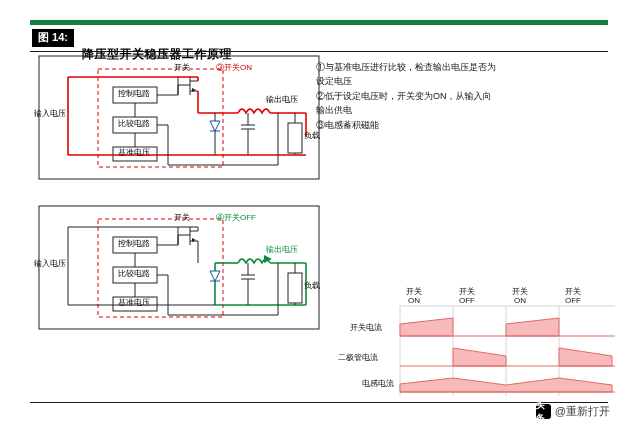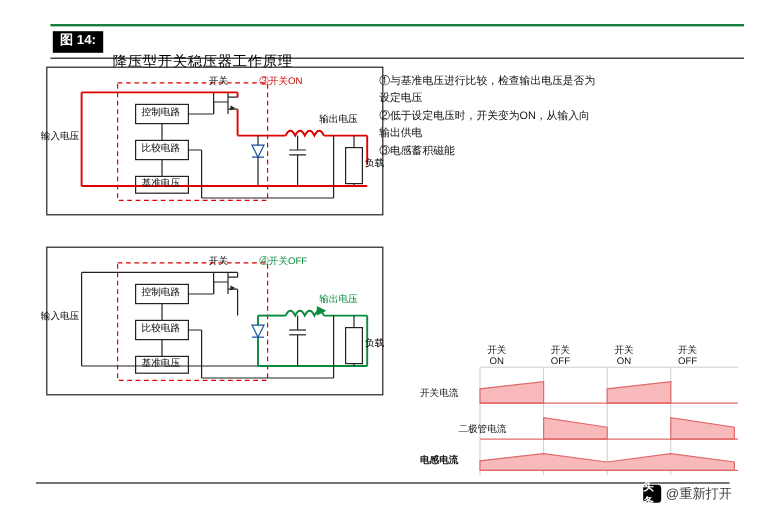--- a/index.html
+++ b/index.html
@@ -12,35 +12,35 @@
     overflow: hidden;
   }
   .page {
     position: absolute;
     left: 0; top: 0; width: 640px; height: 441px;
     background: #fff;
   }
   
   .title-bar {
     position: absolute;
-    left: 42px; top: 20px; width: 578px; height: 26px;
-    border-top: 2px solid #15803d;
+    left: 30px; top: 20px; width: 578px; height: 26px;
+    border-top: 5px solid #15803d;
     border-bottom: 1px solid #1a1a1a;
     display: flex;
     align-items: center;
   }
   .title-badge {
     background: #000; color: #fff;
     font-size: 11px; font-weight: bold;
     padding: 2px 6px;
     margin-left: 2px;
     line-height: 1.2;
   }
   .title-text {
-    font-size: 12px; font-weight: normal;
+    font-size: 12px; font-weight: bold;
     margin-left: 8px;
     letter-spacing: 0.5px;
     margin-top: 32px;
   }
   
   .footer-rule {
     position: absolute;
     left: 30px; top: 402px; width: 578px;
     border-top: 1px solid #1a1a1a;
   }
@@ -259,22 +259,22 @@
     <span class="chart-label" style="left:76px; top:-2px;">开关</span>
     <span class="chart-label" style="left:78px; top:8px;">ON</span>
     <span class="chart-label" style="left:129px; top:-2px;">开关</span>
     <span class="chart-label" style="left:129px; top:8px;">OFF</span>
     <span class="chart-label" style="left:182px; top:-2px;">开关</span>
     <span class="chart-label" style="left:184px; top:8px;">ON</span>
     <span class="chart-label" style="left:235px; top:-2px;">开关</span>
     <span class="chart-label" style="left:235px; top:8px;">OFF</span>
 
     <span class="chart-label" style="left:20px; top:34px;">开关电流</span>
-    <span class="chart-label" style="left:8px; top:64px;margin-left:44px;">二极管电流</span>
-    <span class="chart-label" style="left:20px; top:90px;font-weight:bold;">电感电流</span>
+    <span class="chart-label" style="left:8px; top:64px;">二极管电流</span>
+    <span class="chart-label" style="left:32px; top:90px;">电感电流</span>
   </div>
 
   <div class="footer-rule"></div>
   <div class="watermark">
     <span class="wm-logo">头条</span>
     <span class="wm-text">@重新打开</span>
   </div>
 
 </div>
 

